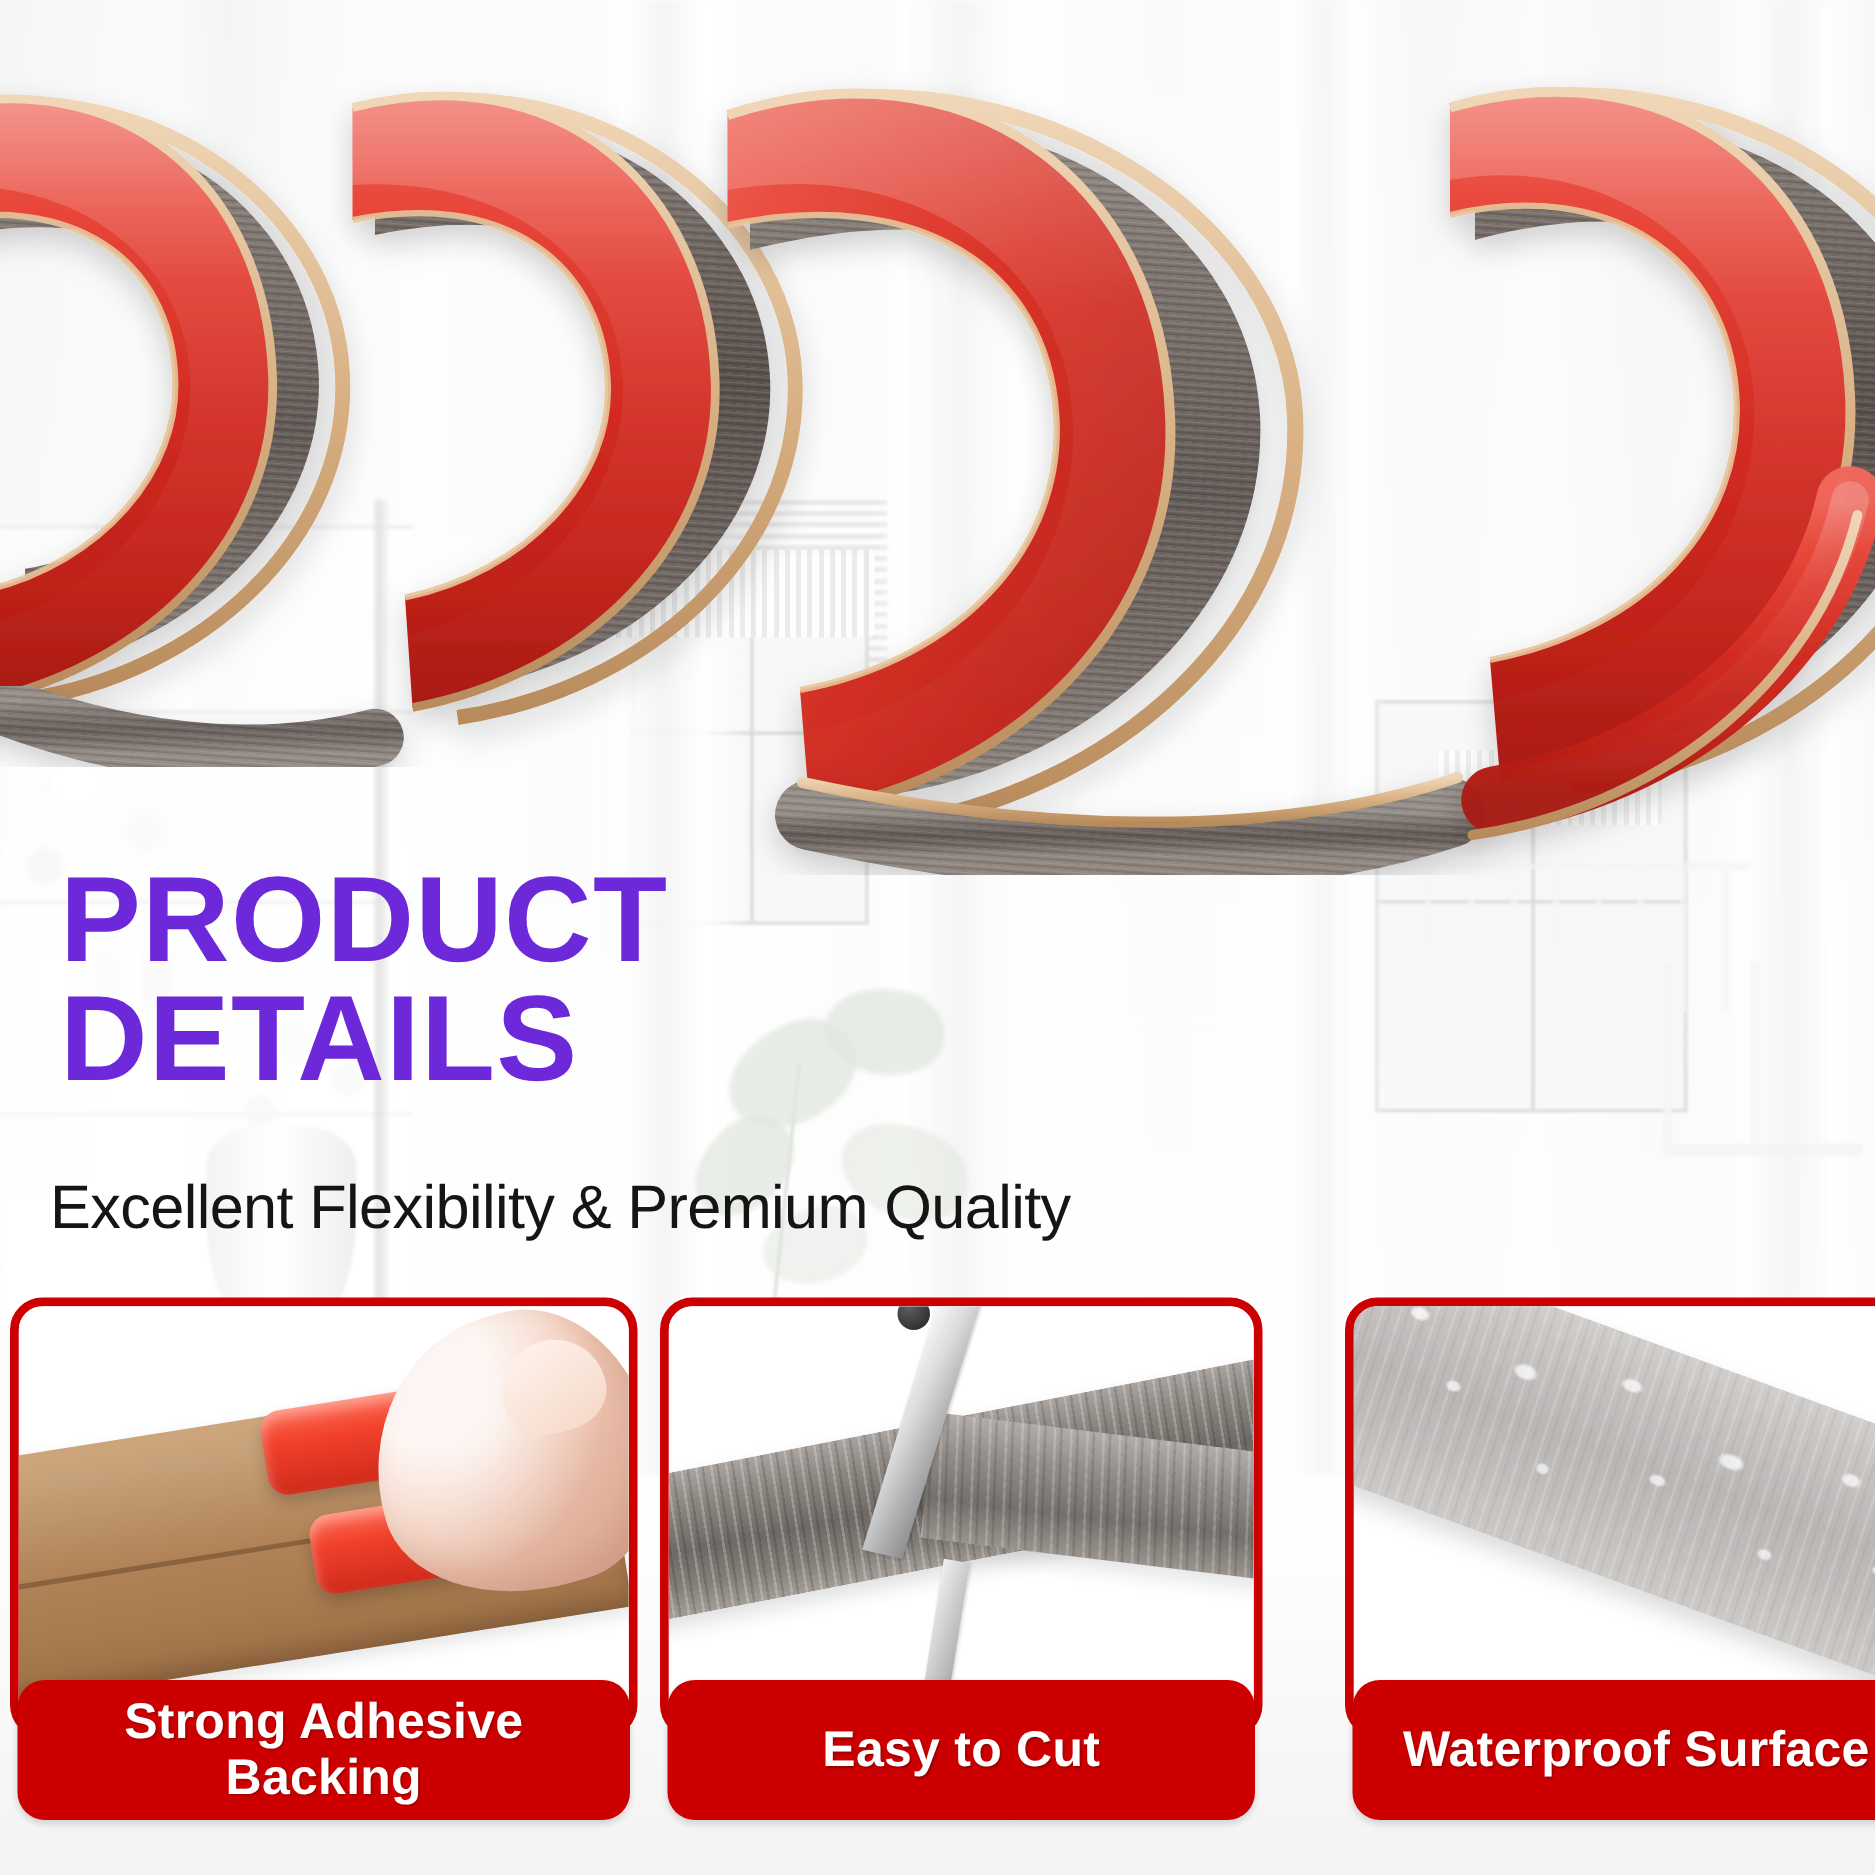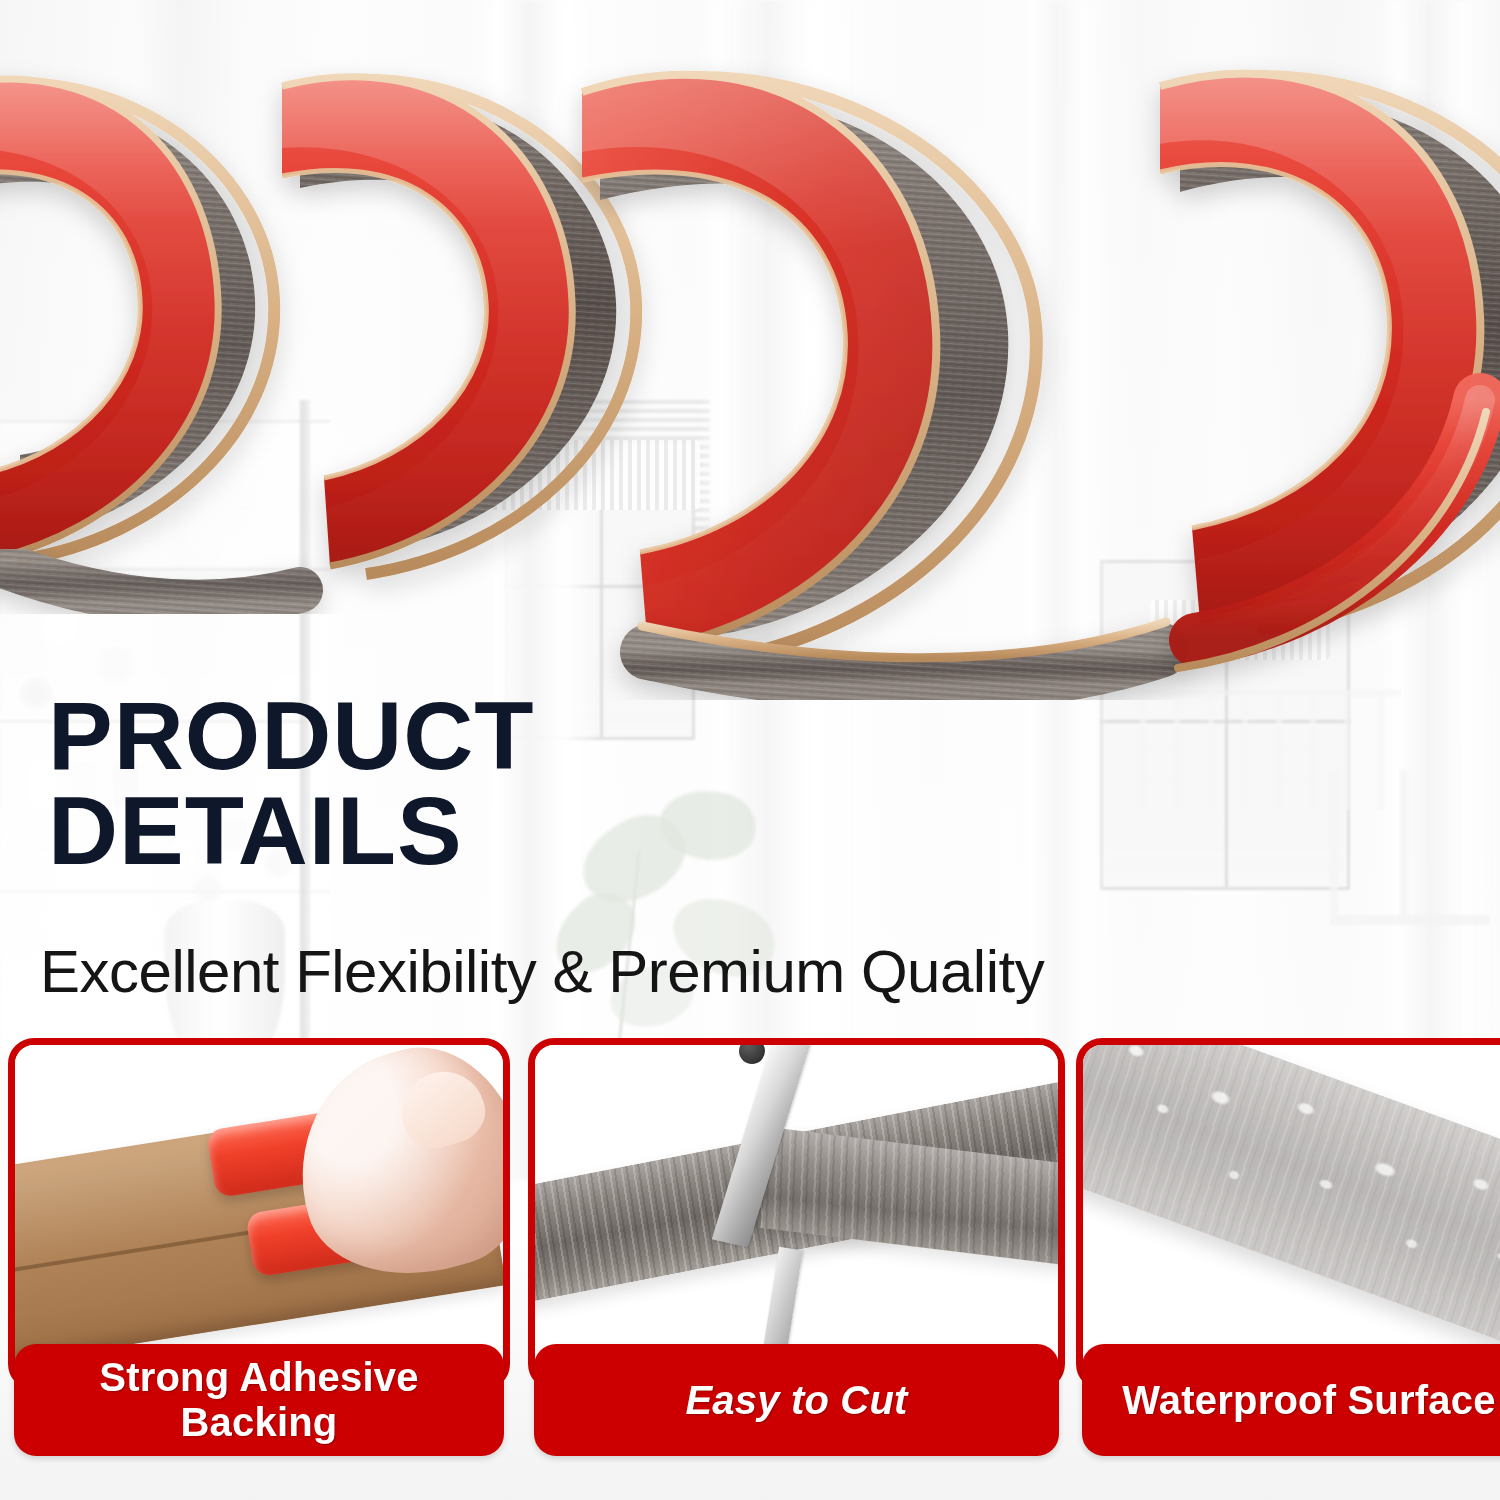--- a/index.html
+++ b/index.html
@@ -184,28 +184,28 @@
     overflow:visible;
   }
   .hero svg { display:block; }
 
   
   .headline {
     position:absolute; left:48px; top:688px;
     font-size:97px; line-height:0.98;
     font-weight:bold;
     letter-spacing:1px;
-    color:#0f172a;
+    color:#6d28d9;
     text-shadow:0 0 2px rgba(255,255,255,.35);
     white-space:pre-line;
     z-index:6;
   }
   .subhead {
     position:absolute; left:40px; top:942px;
-    font-size:60px; line-height:1;
+    font-size:49px; line-height:1;
     font-weight:normal;
     color:#151515;
     letter-spacing:-0.5px;
     z-index:6;
   }
 
   
   .panels {
     position:absolute; left:0; top:1038px; width:1500px; height:432px;
     z-index:7;
@@ -228,21 +228,21 @@
     display:flex; align-items:center; justify-content:center;
     box-shadow:0 3px 6px rgba(0,0,0,0.14);
   }
   .panel .caption span {
     color:#ffffff; font-size:40px; font-weight:bold;
     letter-spacing:0.2px;
     text-shadow:1px 1px 2px rgba(0,0,0,0.28);
     text-align:center; padding:0 12px;
   }
   #panel-1 { left:8px;    width:502px; }
-  #panel-2 { left:528px;  width:537px;font-style:italic; }
+  #panel-2 { left:528px;  width:482px; }
   #panel-3 { left:1076px; width:466px; }
 
   
   .p1-tape {
     position:absolute; left:-14%; top:26%; width:112%; height:58%;
     background:linear-gradient(180deg,#cfa77e 0%,#c6a078 14%,#b08257 52%,#a87a4f 78%,#9c6e45 100%);
     transform:rotate(-9deg);
     box-shadow:inset 0 -8px 14px rgba(0,0,0,.14), 0 6px 14px rgba(0,0,0,.10);
   }
   .p1-tape::after {

